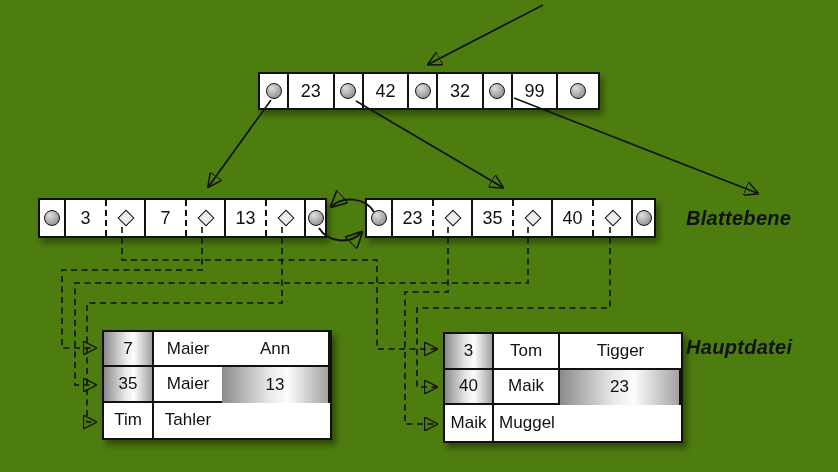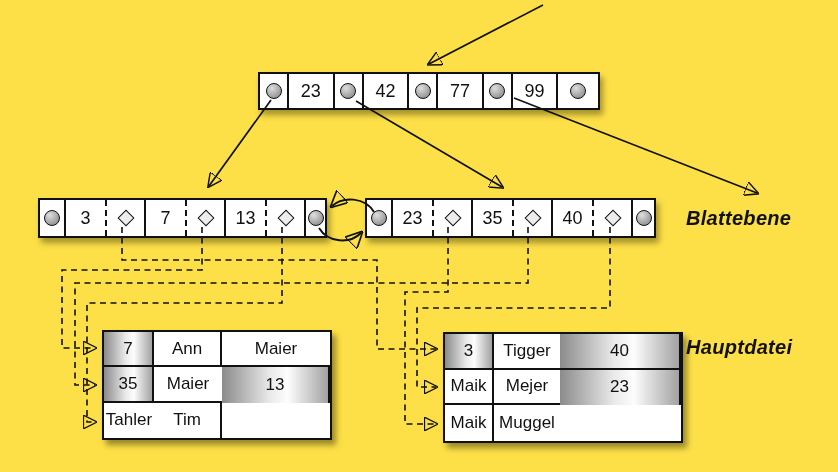--- a/index.html
+++ b/index.html
@@ -1,17 +1,17 @@
 <!DOCTYPE html>
 <html><head>
 <meta charset="utf-8">
 <style>
   html,body{margin:0;padding:0;}
   .canvas{
-    position:relative;width:838px;height:472px;background:#fde047;
+    position:relative;width:838px;height:472px;background:#4d7c0f;
     font-family:"Liberation Sans",sans-serif;color:#111;overflow:hidden;
   }
   
   .node{
     position:absolute;display:flex;background:#fff;border:2px solid #111;
     box-shadow:3px 5px 6px rgba(0,0,0,0.35);box-sizing:border-box;z-index:2;
   }
   .root{left:258px;top:72px;width:342px;height:38px;}
   .leaf-left{left:38px;top:198px;width:289px;height:40px;}
   .leaf-right{left:365px;top:198px;width:291px;height:40px;}
@@ -65,21 +65,21 @@
     <div class="pcell">
         <span class="circle"></span>
       </div>
     <div class="kcell">
         <span>42</span>
       </div>
     <div class="pcell">
         <span class="circle"></span>
       </div>
     <div class="kcell">
-        <span>77</span>
+        <span>32</span>
       </div>
     <div class="pcell">
         <span class="circle"></span>
       </div>
     <div class="kcell">
         <span>99</span>
       </div>
     <div class="pcell last">
         <span class="circle"></span>
       </div>
@@ -140,35 +140,35 @@
           <span class="diamond"></span>
         </span>
     </div>
     <div class="pcell last">
         <span class="circle"></span>
       </div>
   </div>
 
   <div class="dtable table-left">
     <div class="cell key">7</div>
+    <div class="cell cLast">Maier</div>
     <div class="cell">Ann</div>
-    <div class="cell cLast">Maier</div>
     <div class="cell key">35</div>
     <div class="cell cLast">Maier</div>
     <div class="cell key rLast">13</div>
+    <div class="cell rLast">Tim</div>
     <div class="cell cLast rLast">Tahler</div>
-    <div class="cell rLast">Tim</div>
   </div>
 
   <div class="dtable table-right">
     <div class="cell key">3</div>
+    <div class="cell">Tom</div>
     <div class="cell cLast">Tigger</div>
     <div class="cell key">40</div>
     <div class="cell">Maik</div>
-    <div class="cell cLast">Mejer</div>
     <div class="cell key rLast">23</div>
     <div class="cell rLast">Maik</div>
     <div class="cell cLast rLast">Muggel</div>
   </div>
 
   <div class="lvl-label" id="lbl-main">Hauptdatei</div>
   <div class="lvl-label" id="lbl-leaf">Blattebene</div>
 
   <svg class="overlay" width="838" height="472" viewBox="0 0 838 472">
     <defs>

